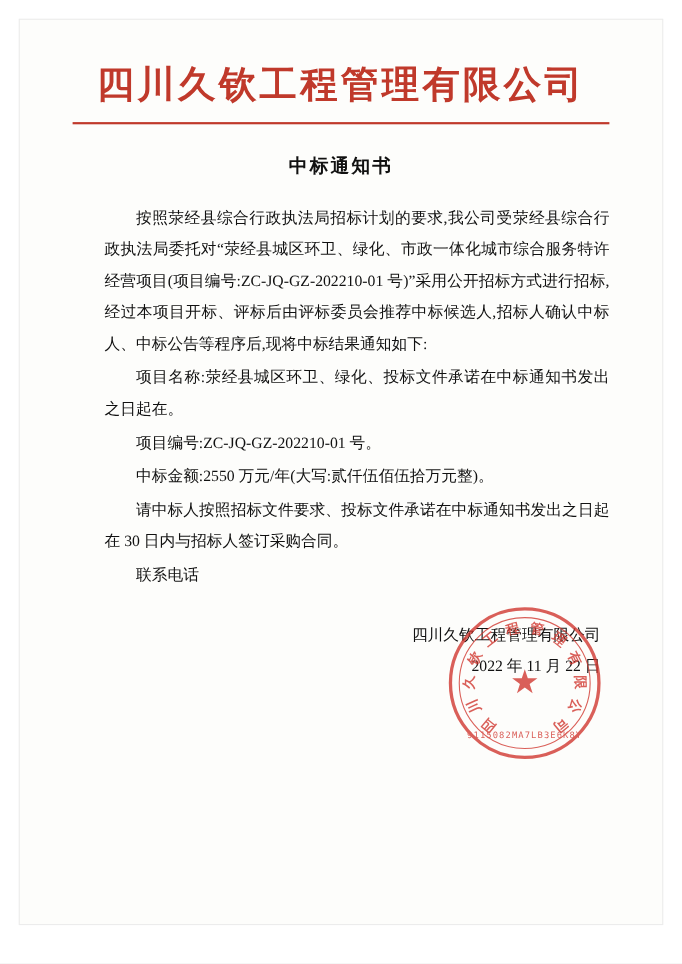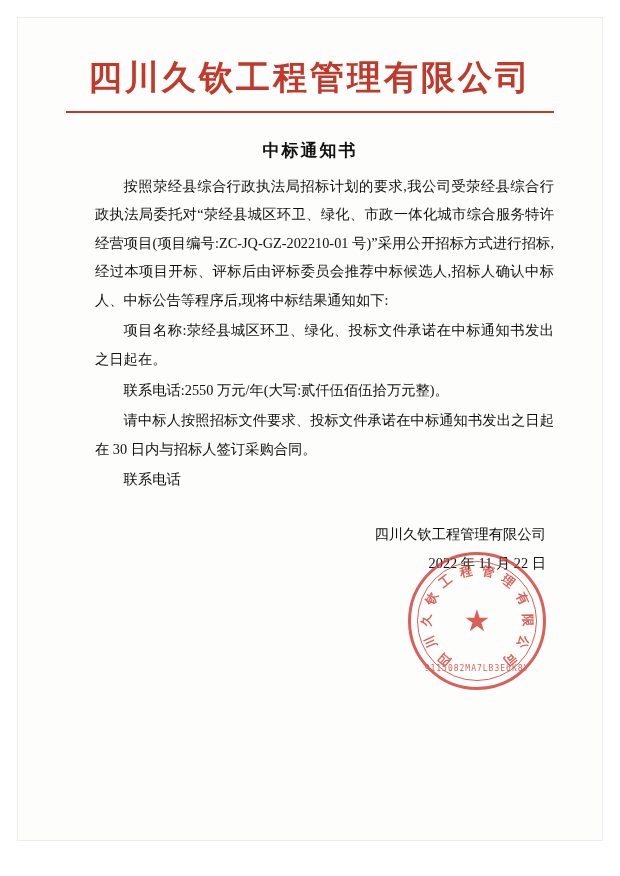--- a/index.html
+++ b/index.html
@@ -47,21 +47,21 @@
     border-top: 2px solid #c0392b;
     margin: 0 0 26px 0;
     height: 0;
   }
   .doc-title {
     text-align: center;
     font-size: 17px;
     font-weight: bold;
     letter-spacing: 2px;
     color: #111;
-    margin-bottom: 10px;
+    margin-bottom: 23px;
     font-family: "DejaVu Serif", "Liberation Serif", serif;
   }
   .body-text {
     font-size: 14.3px;
     line-height: 2.0;
     color: #111;
     text-align: justify;
     text-justify: inter-ideograph;
     margin-left: 29px;
   }
@@ -149,21 +149,22 @@
   <div class="paper">
 
     <div class="letterhead">四川久钦工程管理有限公司</div>
     <hr class="rule">
 
     <div class="doc-title">中标通知书</div>
 
     <div class="body-text">
       <p class="para">按照荥经县综合行政执法局招标计划的要求,我公司受荥经县综合行政执法局委托对“荥经县城区环卫、绿化、市政一体化城市综合服务特许经营项目(项目编号:ZC-JQ-GZ-202210-01 号)”采用公开招标方式进行招标,经过本项目开标、评标后由评标委员会推荐中标候选人,招标人确认中标人、中标公告等程序后,现将中标结果通知如下:</p>
       <p class="para">项目名称:荥经县城区环卫、绿化、投标文件承诺在中标通知书发出之日起在。</p>
-      <p class="para">联系电话:2550 万元/年(大写:贰仟伍佰伍拾万元整)。</p>
+      <p class="para">项目编号:ZC-JQ-GZ-202210-01 号。</p>
+      <p class="para">中标金额:2550 万元/年(大写:贰仟伍佰伍拾万元整)。</p>
       <p class="para">请中标人按照招标文件要求、投标文件承诺在中标通知书发出之日起在 30 日内与招标人签订采购合同。</p>
       <p class="para">联系电话</p>
     </div>
 
     <div class="sign-block">
       <span class="sign-line">四川久钦工程管理有限公司</span>
       <span class="sign-line">2022 年 11 月 22 日</span>
     </div>
 
     <div class="seal">

